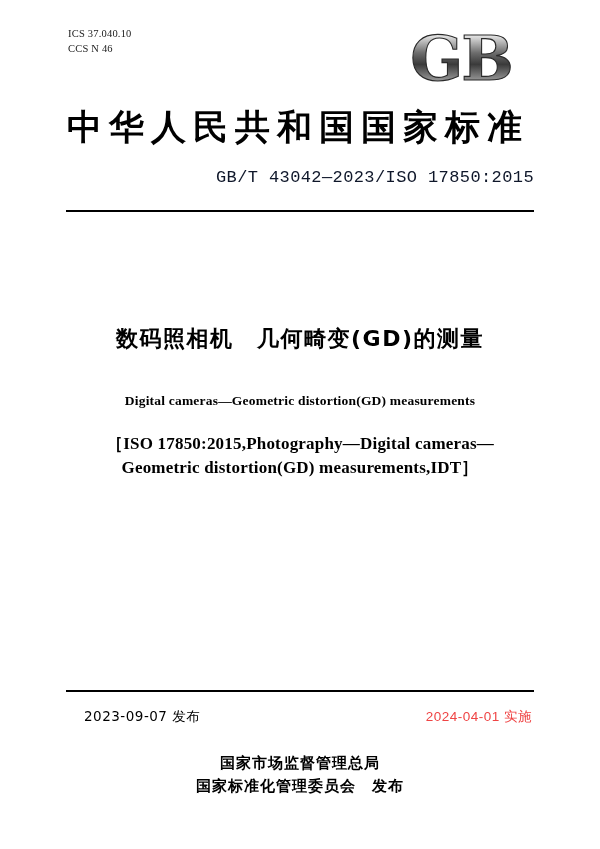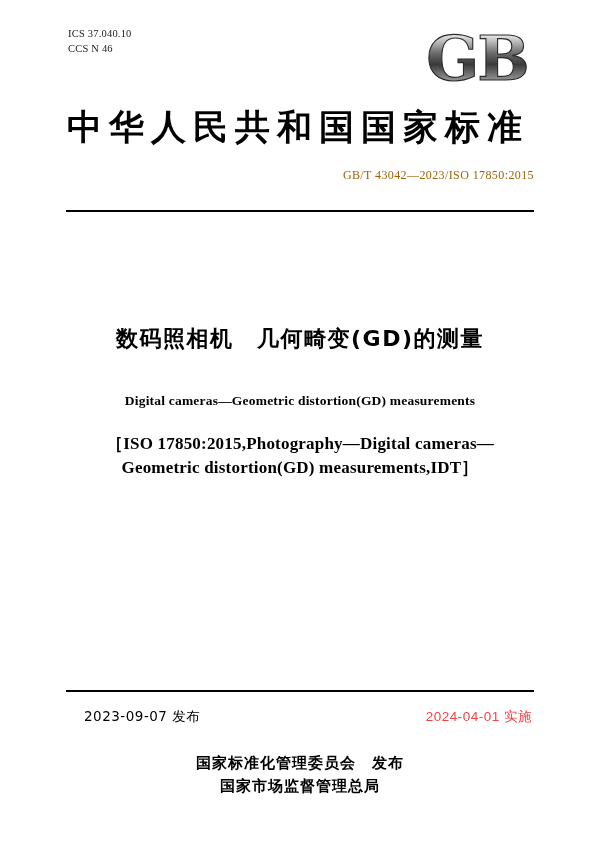--- a/index.html
+++ b/index.html
@@ -29,21 +29,21 @@
     font-size: 10.5px;
     line-height: 15px;
     color: #1a1a1a;
     letter-spacing: 0.2px;
   }
   .meta div { white-space: nowrap; }
 
   
   .gb-logo {
     position: absolute;
-    right: 64px;
+    right: 80px;
     top: 26px;
     width: 118px;
     height: 62px;
   }
 
   
   .cn-standard-title {
     position: absolute;
     left: 0;
     right: 11px;
@@ -56,23 +56,23 @@
     color: #000000;
     padding-left: 7px;
     box-sizing: border-box;
   }
 
   
   .std-number {
     position: absolute;
     right: 66px;
     top: 168px;
-    font-family: Liberation Serif, serif;
-    font-size: 12px;
-    color: #a16207;
+    font-family: Liberation Mono, monospace;
+    font-size: 17px;
+    color: #0f172a;
     letter-spacing: 0.4px;
     white-space: nowrap;
   }
 
   
   .rule-top {
     position: absolute;
     left: 66px;
     right: 66px;
     top: 210px;
@@ -206,19 +206,19 @@
     <div>［ISO 17850:2015,Photography—Digital cameras—</div>
     <div>Geometric distortion(GD) measurements,IDT］</div>
   </div>
 
   <div class="rule-bottom"></div>
 
   <div class="date-issue">2023-09-07 发布</div>
   <div class="date-effective">2024-04-01 实施</div>
 
   <div class="publisher">
+    <span class="pub-line">国家市场监督管理总局</span>
     <span class="pub-line pub-line-2">
       <span>国家标准化管理委员会</span><span class="publish-verb">发布</span>
     </span>
-    <span class="pub-line">国家市场监督管理总局</span>
   </div>
 
 </div>
 
 </body></html>

